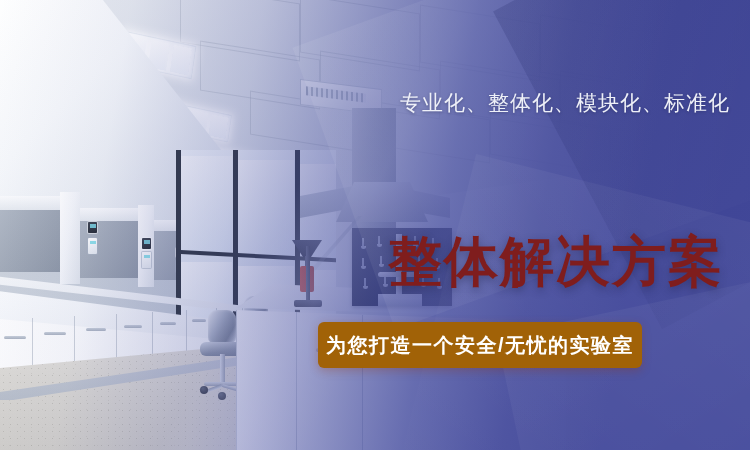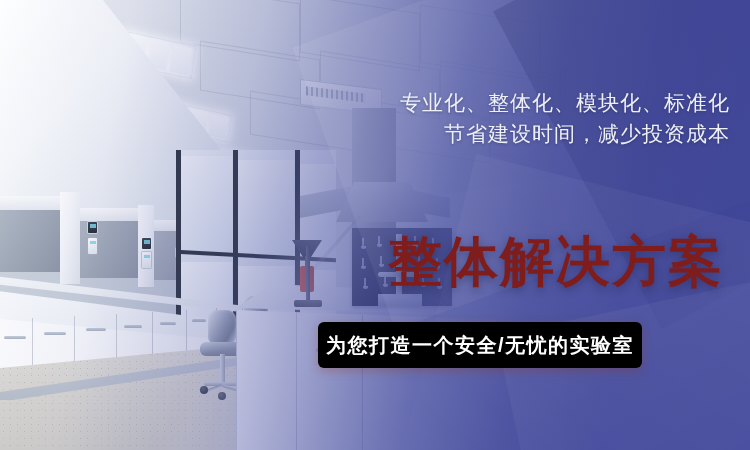--- a/index.html
+++ b/index.html
@@ -344,21 +344,21 @@
   .head2{
     position:absolute; right:14px; top:234px;
     color:#7f1d1d; font-size:54px; line-height:1;
     letter-spacing:2px; white-space:nowrap; font-weight:700;
     text-shadow:0 3px 8px rgba(28,32,70,.42);
   }
 
   .cta{
     position:absolute; left:0; top:322px;
     width:324px; height:46px; border-radius:6px;
-    background:#000000;
+    background:#a16207;
     display:flex; align-items:center; justify-content:center;
     box-shadow:0 3px 10px rgba(150,50,10,.28);
     cursor:pointer;
   }
   .cta span{
     color:#ffffff; font-size:20px; font-weight:700; letter-spacing:1.5px;
     white-space:nowrap;
   }
 </style>
 </head>
@@ -544,21 +544,20 @@
   <div class="overlay-grad"></div>
   <div class="overlay-facets">
     <div class="facet f1"></div>
     <div class="facet f2"></div>
     <div class="facet f3"></div>
     <div class="facet f4"></div>
   </div>
 
   <div class="copy">
     <div class="sub sub1">专业化、整体化、模块化、标准化</div>
-    <div class="sub sub2">节省建设时间，减少投资成本</div>
 
     <div class="head2">整体解决方案</div>
 
     <div class="cta">
       <span>为您打造一个安全/无忧的实验室</span>
     </div>
   </div>
 
 </div>
 

